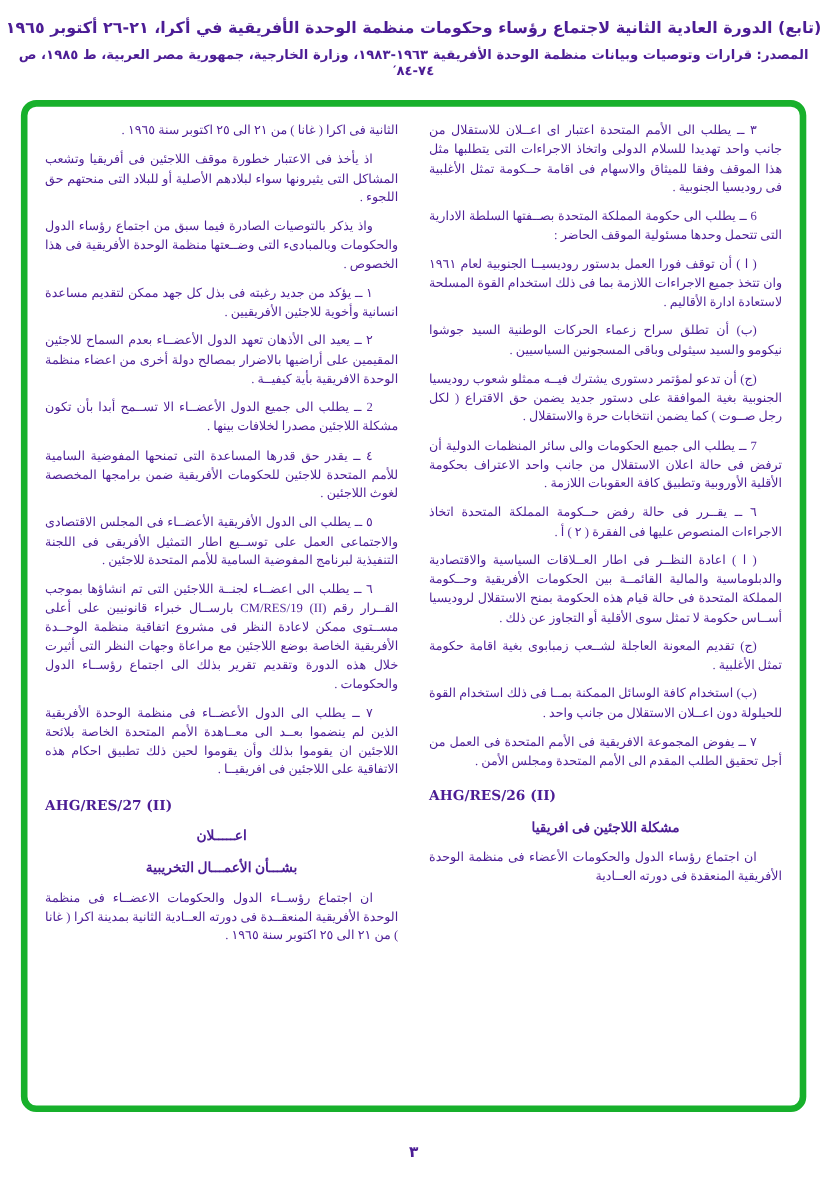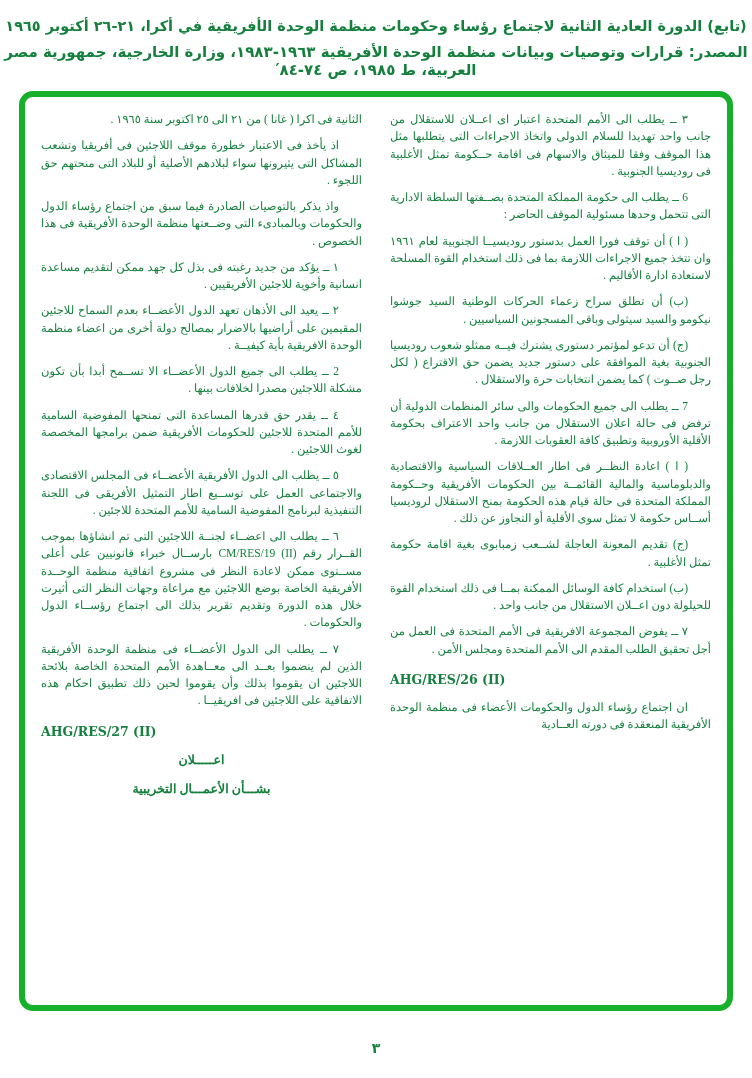--- a/index.html
+++ b/index.html
@@ -2,35 +2,35 @@
 <html lang="ar"><head>
 <meta charset="utf-8">
 <style>
   html, body { margin: 0; padding: 0; background: #ffffff; }
   .page {
     position: relative;
     width: 752px;
     height: 1078px;
     background: #ffffff;
     font-family: "DejaVu Sans", sans-serif;
-    color: #15803d;
+    color: #4c1d95;
     overflow: hidden;
   }
   .page-header {
     direction: rtl;
     text-align: center;
     padding-top: 18px;
   }
   .h-title {
     font-size: 14.5px;
     font-weight: bold;
     letter-spacing: 0.1px;
   }
   .h-source {
-    font-size: 15px;
+    font-size: 12px;
     font-weight: bold;
     margin-top: 9px;
   }
   .green-box {
     position: absolute;
     left: 19px;
     top: 91px;
     width: 714px;
     height: 920px;
     box-sizing: border-box;
@@ -91,39 +91,42 @@
   </header>
 
   <div class="green-box" style="border-color: rgb(23, 176, 43);">
     <div class="col col-right">
         <div class="block para">٣ ــ يطلب الى الأمم المتحدة اعتبار اى اعــلان للاستقلال من جانب واحد تهديدا للسلام الدولى واتخاذ الاجراءات التى يتطلبها مثل هذا الموقف وفقا للميثاق والاسهام فى اقامة حــكومة تمثل الأغلبية فى روديسيا الجنوبية .</div>
         <div class="block para">6 ــ يطلب الى حكومة المملكة المتحدة بصــفتها السلطة الادارية التى تتحمل وحدها مسئولية الموقف الحاضر :</div>
         <div class="block para">( ا ) أن توقف فورا العمل بدستور روديسيــا الجنوبية لعام ١٩٦١ وان تتخذ جميع الاجراءات اللازمة بما فى ذلك استخدام القوة المسلحة لاستعادة ادارة الأقاليم .</div>
         <div class="block para">(ب) أن تطلق سراح زعماء الحركات الوطنية السيد جوشوا نيكومو والسيد سيثولى وباقى المسجونين السياسيين .</div>
         <div class="block para">(ج) أن تدعو لمؤتمر دستورى يشترك فيــه ممثلو شعوب روديسيا الجنوبية بغية الموافقة على دستور جديد يضمن حق الاقتراع ( لكل رجل صــوت ) كما يضمن انتخابات حرة والاستقلال .</div>
         <div class="block para">7 ــ يطلب الى جميع الحكومات والى سائر المنظمات الدولية أن ترفض فى حالة اعلان الاستقلال من جانب واحد الاعتراف بحكومة الأقلية الأوروبية وتطبيق كافة العقوبات اللازمة .</div>
+        <div class="block para">٦ ــ يقــرر فى حالة رفض حــكومة المملكة المتحدة اتخاذ الاجراءات المنصوص عليها فى الفقرة ( ٢ ) أ .</div>
         <div class="block para">( ا ) اعادة النظــر فى اطار العــلاقات السياسية والاقتصادية والدبلوماسية والمالية القائمــة بين الحكومات الأفريقية وحــكومة المملكة المتحدة فى حالة قيام هذه الحكومة بمنح الاستقلال لروديسيا أســاس حكومة لا تمثل سوى الأقلية أو التجاوز عن ذلك .</div>
         <div class="block para">(ج) تقديم المعونة العاجلة لشــعب زمبابوى بغية اقامة حكومة تمثل الأغلبية .</div>
         <div class="block para">(ب) استخدام كافة الوسائل الممكنة بمــا فى ذلك استخدام القوة للحيلولة دون اعــلان الاستقلال من جانب واحد .</div>
         <div class="block para">٧ ــ يفوض المجموعة الافريقية فى الأمم المتحدة فى العمل من أجل تحقيق الطلب المقدم الى الأمم المتحدة ومجلس الأمن .</div>
         <div class="block code">AHG/RES/26 (II)</div>
+        <div class="block heading">مشكلة اللاجئين فى افريقيا</div>
         <div class="block para">ان اجتماع رؤساء الدول والحكومات الأعضاء فى منظمة الوحدة الأفريقية المنعقدة فى دورته العــادية</div>
       </div>
     <div class="col col-left">
         <div class="block para no-indent">الثانية فى اكرا ( غانا ) من ٢١ الى ٢٥ اكتوبر سنة ١٩٦٥ .</div>
         <div class="block para">اذ يأخذ فى الاعتبار خطورة موقف اللاجئين فى أفريقيا وتشعب المشاكل التى يثيرونها سواء لبلادهم الأصلية أو للبلاد التى منحتهم حق اللجوء .</div>
         <div class="block para">واذ يذكر بالتوصيات الصادرة فيما سبق من اجتماع رؤساء الدول والحكومات وبالمبادىء التى وضــعتها منظمة الوحدة الأفريقية فى هذا الخصوص .</div>
         <div class="block para">١ ــ يؤكد من جديد رغبته فى بذل كل جهد ممكن لتقديم مساعدة انسانية وأخوية للاجئين الأفريقيين .</div>
         <div class="block para">٢ ــ يعيد الى الأذهان تعهد الدول الأعضــاء بعدم السماح للاجئين المقيمين على أراضيها بالاضرار بمصالح دولة أخرى من اعضاء منظمة الوحدة الافريقية بأية كيفيــة .</div>
         <div class="block para">2 ــ يطلب الى جميع الدول الأعضــاء الا تســمح أبدا بأن تكون مشكلة اللاجئين مصدرا لخلافات بينها .</div>
         <div class="block para">٤ ــ يقدر حق قدرها المساعدة التى تمنحها المفوضية السامية للأمم المتحدة للاجئين للحكومات الأفريقية ضمن برامجها المخصصة لغوث اللاجئين .</div>
         <div class="block para">٥ ــ يطلب الى الدول الأفريقية الأعضــاء فى المجلس الاقتصادى والاجتماعى العمل على توســيع اطار التمثيل الأفريقى فى اللجنة التنفيذية لبرنامج المفوضية السامية للأمم المتحدة للاجئين .</div>
         <div class="block para">٦ ــ يطلب الى اعضــاء لجنــة اللاجئين التى تم انشاؤها بموجب القــرار رقم CM/RES/19 (II) بارســال خبراء قانونيين على أعلى مســتوى ممكن لاعادة النظر فى مشروع اتفاقية منظمة الوحــدة الأفريقية الخاصة بوضع اللاجئين مع مراعاة وجهات النظر التى أثيرت خلال هذه الدورة وتقديم تقرير بذلك الى اجتماع رؤســاء الدول والحكومات .</div>
         <div class="block para">٧ ــ يطلب الى الدول الأعضــاء فى منظمة الوحدة الأفريقية الذين لم ينضموا بعــد الى معــاهدة الأمم المتحدة الخاصة بلائحة اللاجئين ان يقوموا بذلك وأن يقوموا لحين ذلك تطبيق احكام هذه الاتفاقية على اللاجئين فى افريقيــا .</div>
         <div class="block code">AHG/RES/27 (II)</div>
         <div class="block heading">اعـــــلان</div>
         <div class="block heading">بشـــأن الأعمـــال التخريبية</div>
+        <div class="block para">ان اجتماع رؤســاء الدول والحكومات الاعضــاء فى منظمة الوحدة الأفريقية المنعقــدة فى دورته العــادية الثانية بمدينة اكرا ( غانا ) من ٢١ الى ٢٥ اكتوبر سنة ١٩٦٥ .</div>
       </div>
   </div>
 
   <div class="page-num">٣</div>
 
 </div>
 
 </body></html>

